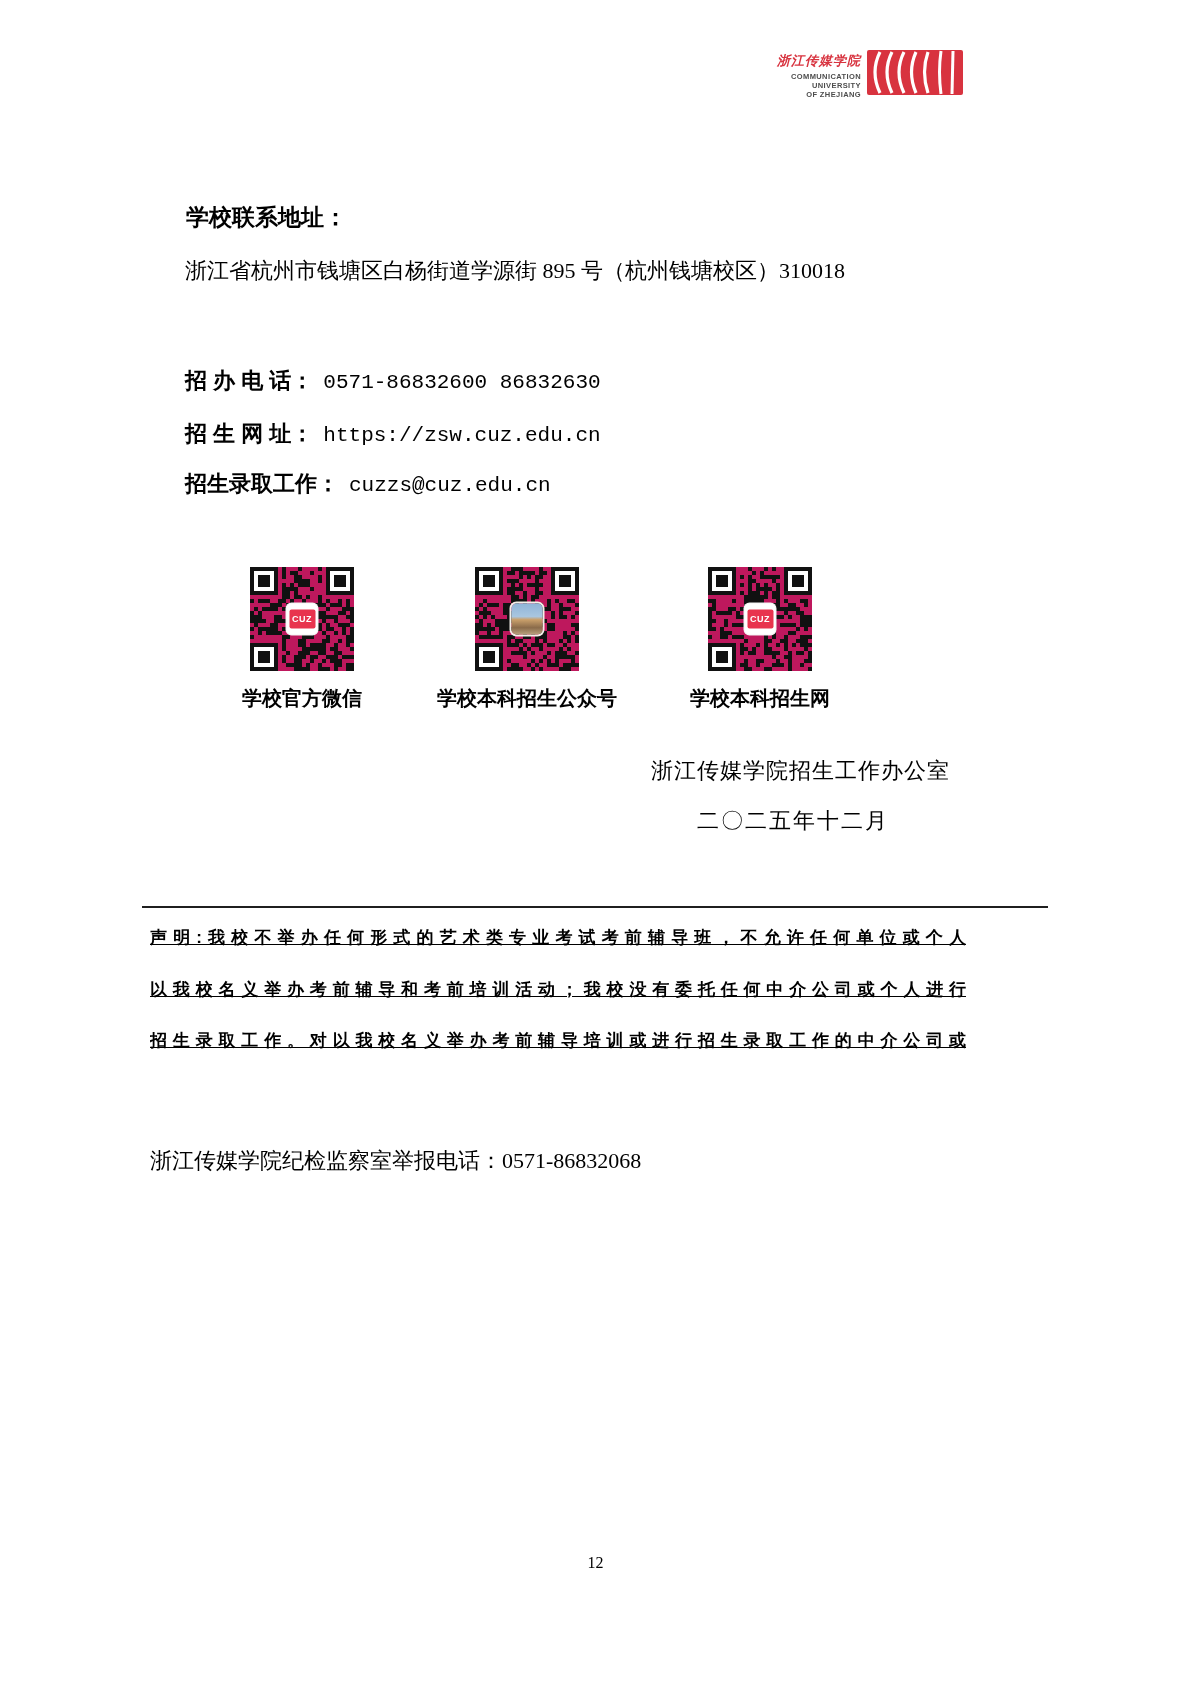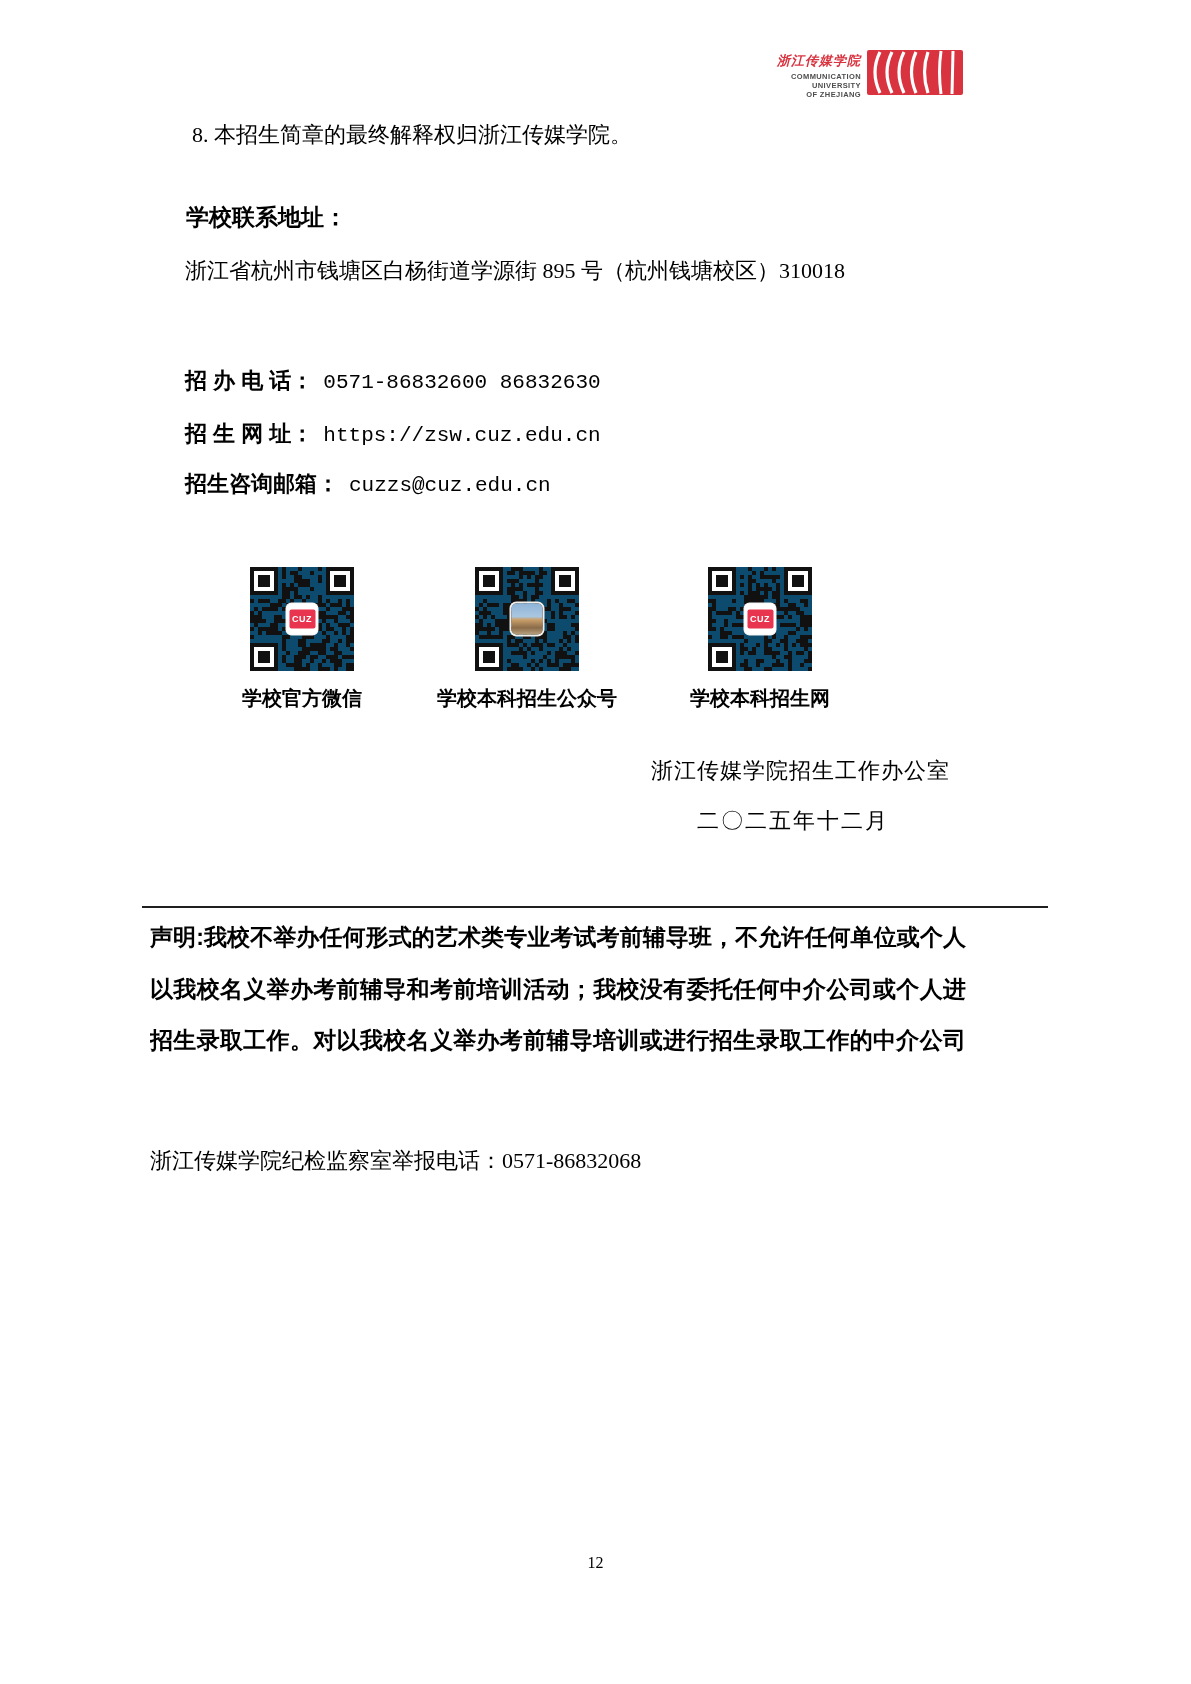--- a/index.html
+++ b/index.html
@@ -29,35 +29,35 @@
   .row-phone { left:185px; top:363px; }
   .row-web   { left:185px; top:416px; }
   .row-mail  { left:185px; top:466px; }
   .contact-label { font-family:"Liberation Sans",sans-serif; font-weight:bold; font-size:22px; white-space:pre; }
   .contact-value { font-family:"Liberation Mono","DejaVu Sans Mono",monospace; font-size:21px;margin-top:8px; }
   
   .qr-col { position:absolute; top:567px; width:220px; text-align:center; }
   .qr-col-1 { left:192px; }
   .qr-col-2 { left:417px; }
   .qr-col-3 { left:650px; }
-  .qr-box { position:relative; width:104px; height:104px; margin:0 auto; background:#0c4a6e; }
+  .qr-box { position:relative; width:104px; height:104px; margin:0 auto; background:#be185d; }
   .qr-box svg { display:block; }
   .qr-badge { position:absolute; left:50%; top:50%; transform:translate(-50%,-50%); }
   .badge-cuz { width:31px; height:31px; background:#fff; border-radius:5px; display:flex; align-items:center; justify-content:center; box-shadow:0 0 0 1px #f2f2f2; }
   .badge-cuz span { background:#e8344e; color:#fff; font-family:"Liberation Sans",sans-serif; font-weight:bold; font-size:9px; line-height:1; padding:5px 3px; border-radius:2px; letter-spacing:.5px; }
   .badge-photo { width:31px; height:31px; border-radius:5px; box-shadow:0 0 0 2px #f4efe8;
     background:linear-gradient(180deg,#8fb4d8 0%,#a9c6e0 42%,#caa06b 52%,#8a6b4a 78%,#b9a17e 100%); }
   .qr-label { margin-top:14px; font-family:"Liberation Sans",sans-serif; font-weight:bold; font-size:20px; white-space:nowrap; }
   
   .sig-office { top:756px; right:241px; left:auto; font-size:22px; letter-spacing:1px; }
   .sig-date   { top:806px; right:302px; left:auto; font-size:22px; letter-spacing:2px; }
   
   .divider { position:absolute; left:142px; top:906px; width:906px; height:2px; background:#1f1f1f; }
   .declaration { position:absolute; left:150px; top:912px; width:816px;
-    font-family:"Liberation Sans",sans-serif; font-weight:bold; font-size:23px; }
+    font-family:"Liberation Sans",sans-serif; font-weight:bold; font-size:17px;text-decoration:underline; }
   .decl-line { height:51.6px; line-height:51.6px; overflow:hidden; }
   .decl-line.just { text-align:justify; text-align-last:justify; text-justify:inter-character; }
   .report-line { left:150px; top:1146px; font-size:22px; }
   .page-number { left:0; top:1554px; width:100%; text-align:center; font-size:16px; white-space:normal; }
 </style>
 </head>
 <body>
 
 <div class="page">
 
@@ -75,35 +75,34 @@
       <path d="M13 2 Q3 22 13 43" stroke="#fff" stroke-width="3.2" fill="none"></path>
       <path d="M25 2 Q15 22 25 43" stroke="#fff" stroke-width="3.2" fill="none"></path>
       <path d="M37 2 Q27 22 37 43" stroke="#fff" stroke-width="3.2" fill="none"></path>
       <path d="M49 2 Q40 22 49 43" stroke="#fff" stroke-width="3.2" fill="none"></path>
       <path d="M61 2 Q54 22 61 43" stroke="#fff" stroke-width="3.2" fill="none"></path>
       <path d="M74 1 Q71 22 74 44" stroke="#fff" stroke-width="3" fill="none"></path>
       <path d="M86 1 L85 44" stroke="#fff" stroke-width="3" fill="none"></path>
     </svg>
   </div>
 
-  <div class="abs closing-item">8. 本招生简章的最终解释权归浙江传媒学院。</div>
 
   <div class="abs contact-heading">学校联系地址：</div>
   <div class="abs addr-1">浙江省杭州市钱塘区白杨街道学源街 895 号（杭州钱塘校区）310018</div>
 
   <div class="abs contact-row row-phone">
     <span class="contact-label">招 办 电 话：</span>
     <span class="contact-value">0571-86832600 86832630</span>
   </div>
   <div class="abs contact-row row-web">
     <span class="contact-label">招 生 网 址：</span>
     <span class="contact-value">https://zsw.cuz.edu.cn</span>
   </div>
   <div class="abs contact-row row-mail">
-    <span class="contact-label">招生咨询邮箱：</span>
+    <span class="contact-label">招生录取工作：</span>
     <span class="contact-value">cuzzs@cuz.edu.cn</span>
   </div>
 
   <div class="qr-col qr-col-1">
     <div class="qr-box">
       <svg width="104" height="104" viewBox="0 0 104 104">
           <rect x="32" y="0" width="4" height="4" fill="#111"></rect>
           <rect x="48" y="0" width="4" height="4" fill="#111"></rect>
           <rect x="68" y="0" width="4" height="4" fill="#111"></rect>
           <rect x="32" y="4" width="4" height="4" fill="#111"></rect>

